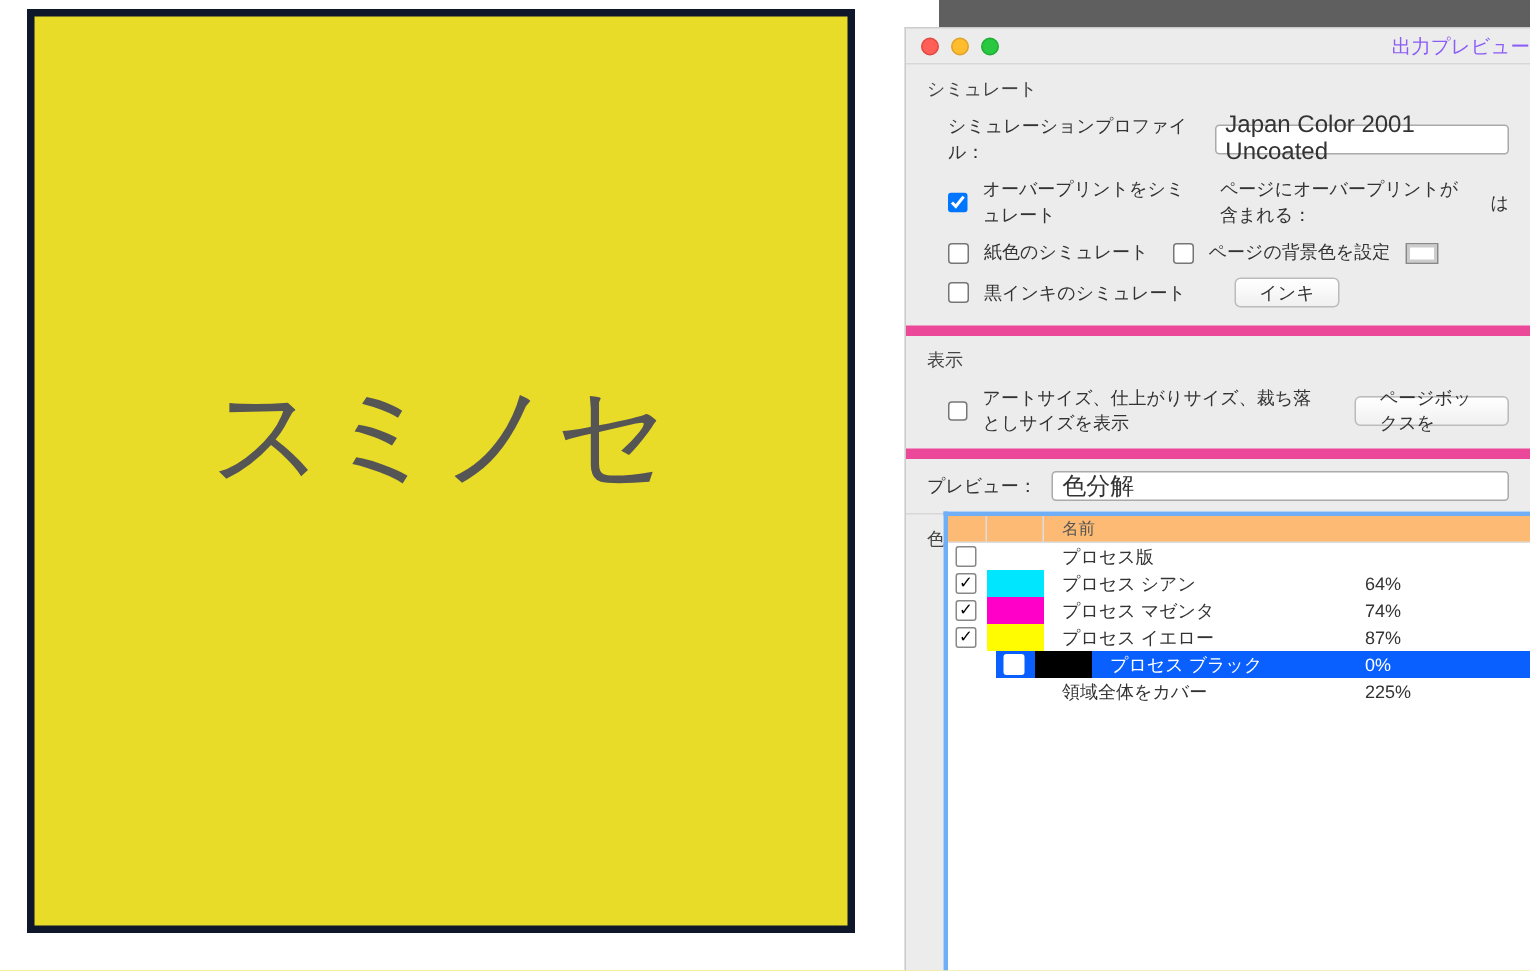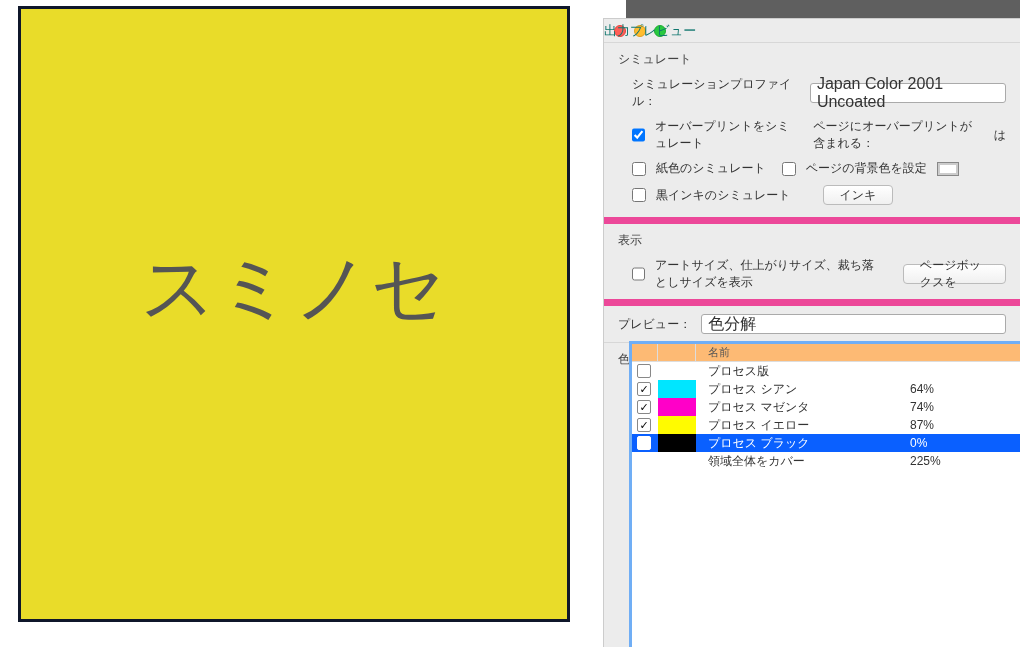--- a/index.html
+++ b/index.html
@@ -12,21 +12,21 @@
     overflow: hidden;
     position: relative;
     color: #333;
   }
   .document-area {
     position: absolute;
     left: 18px;
     top: 6px;
     width: 552px;
     height: 616px;
-    border: 3px solid #0f172a;
+    border: 5px solid #0f172a;
     background: #e9dc29;
   }
   .document-text {
     position: absolute;
     top: 230px;
     left: 0;
     right: 0;
     text-align: center;
     font-size: 74px;
     color: #555;
@@ -67,23 +67,23 @@
   }
   .traffic-lights span {
     width: 12px; height: 12px; border-radius: 50%; display: block;
   }
   .tl-red { background: #ff5f57; border:1px solid #e24640; }
   .tl-yellow { background: #ffbd2e; border:1px solid #dfa023; }
   .tl-green { background: #28c940; border:1px solid #1fab33; }
   .titlebar-title {
     position: absolute;
     left: 0; right: 0;
-    text-align: left;
+    text-align: right;
     font-size: 13px;
-    color: #0f766e;
+    color: #8b5cf6;
   }
   .section {
     padding: 8px 14px 4px 14px;
     border-bottom: 7px solid #ec4899;
   }
   .section-title {
     font-size: 12px;
     color: #444;
     margin-bottom: 8px;
   }
@@ -176,20 +176,21 @@
     content:"✓"; font-size:11px; color:#000; line-height:1;
   }
   .swatch {
     width: 38px; height: 18px;
   }
   .name-cell { padding-left: 12px; flex:1 1 auto; }
   .pct-cell { width: 110px; }
   .sep-row.selected {
     background: #0a60ff;
     color: #fff;
+    margin-left: 32px;
   }
   .sep-row .checkcol { width:26px; display:flex; align-items:center; }
   .sep-row .swatchcol { width:38px; }
 </style>
 </head>
 <body>
 
 <div class="document-area">
   <div class="document-text">スミノセ</div>
 </div>

